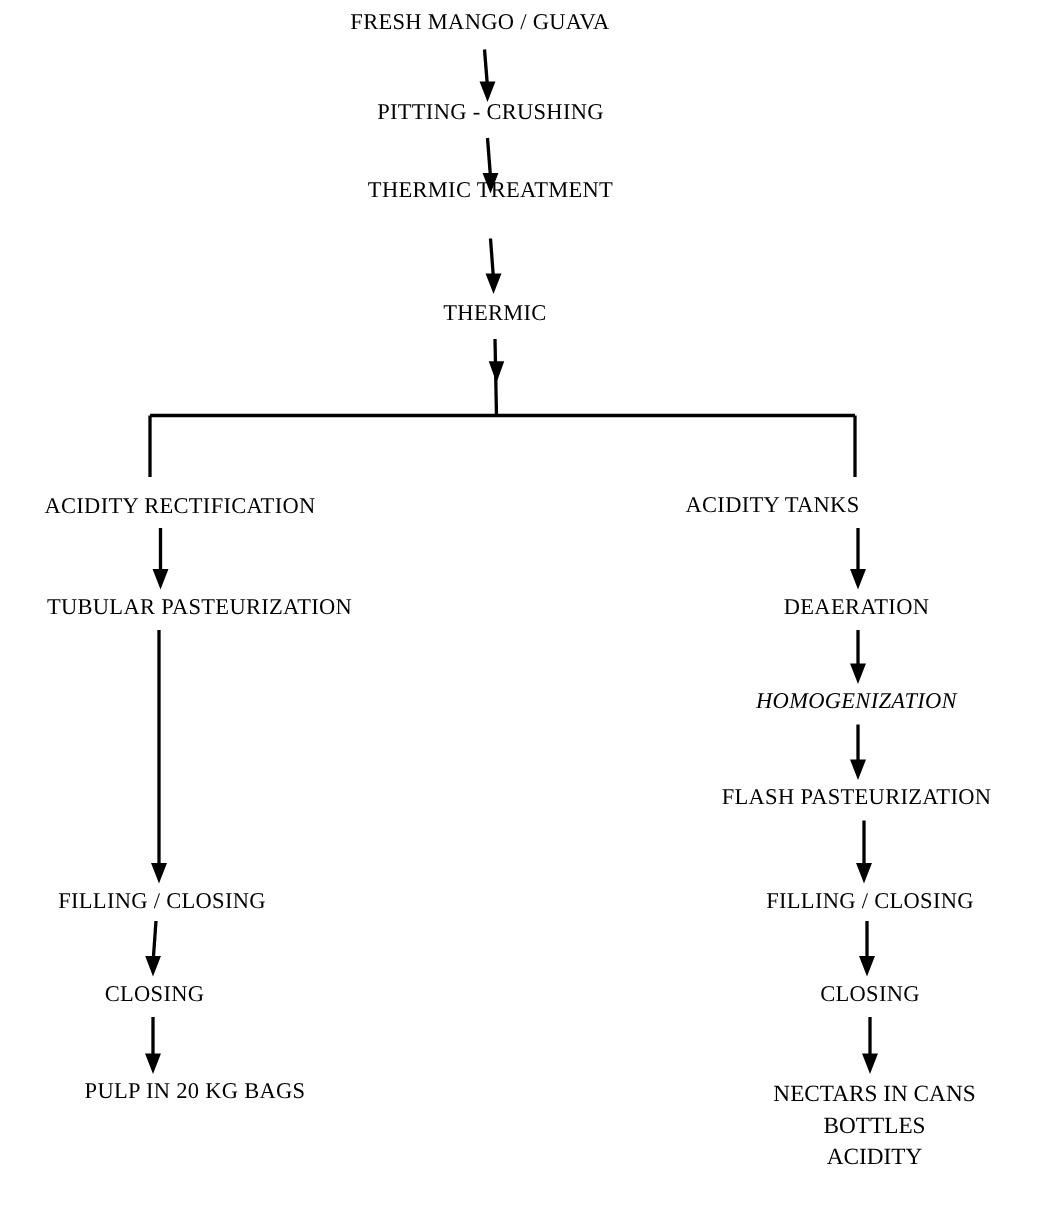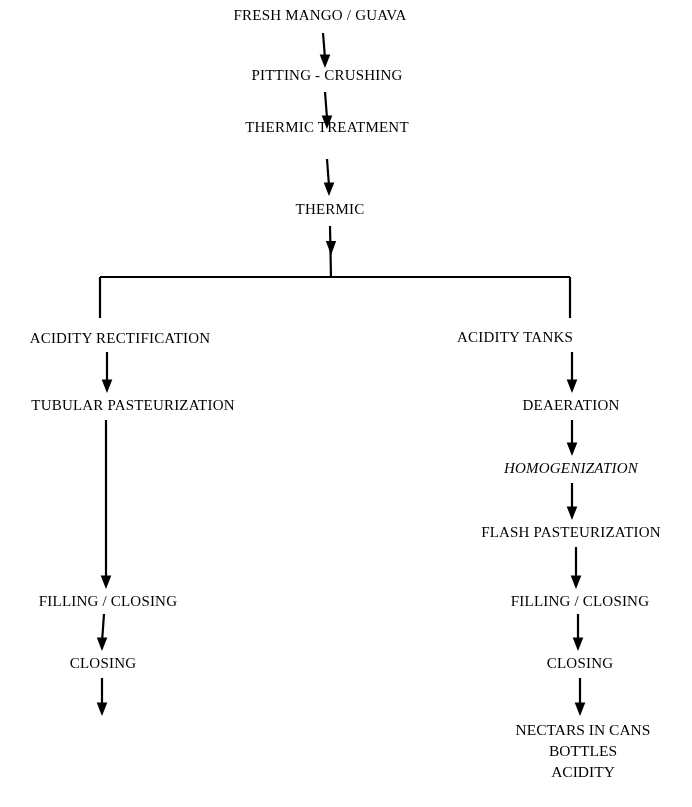--- a/index.html
+++ b/index.html
@@ -119,20 +119,21 @@
   <div class="node center" style="left:330px; top:200px;">THERMIC</div>
 
   <div class="node center" style="left:120px; top:329px;">ACIDITY RECTIFICATION</div>
 
   <div class="node center" style="left:133px; top:396px;">TUBULAR PASTEURIZATION</div>
 
   <div class="node center" style="left:108px; top:592px;">FILLING / CLOSING</div>
 
   <div class="node center" style="left:103px; top:654px;">CLOSING</div>
 
+  <div class="node center" style="left:130px; top:719px;">PULP IN 20 KG BAGS</div>
 
   <div class="node center" style="left:515px; top:328px;">ACIDITY TANKS</div>
 
   <div class="node center" style="left:571px; top:396px;">DEAERATION</div>
 
   <div class="node center" style="left:571px; top:459px;font-style:italic;">HOMOGENIZATION</div>
 
   <div class="node center" style="left:571px; top:523px;">FLASH PASTEURIZATION</div>
 
   <div class="node center" style="left:580px; top:592px;">FILLING / CLOSING</div>

